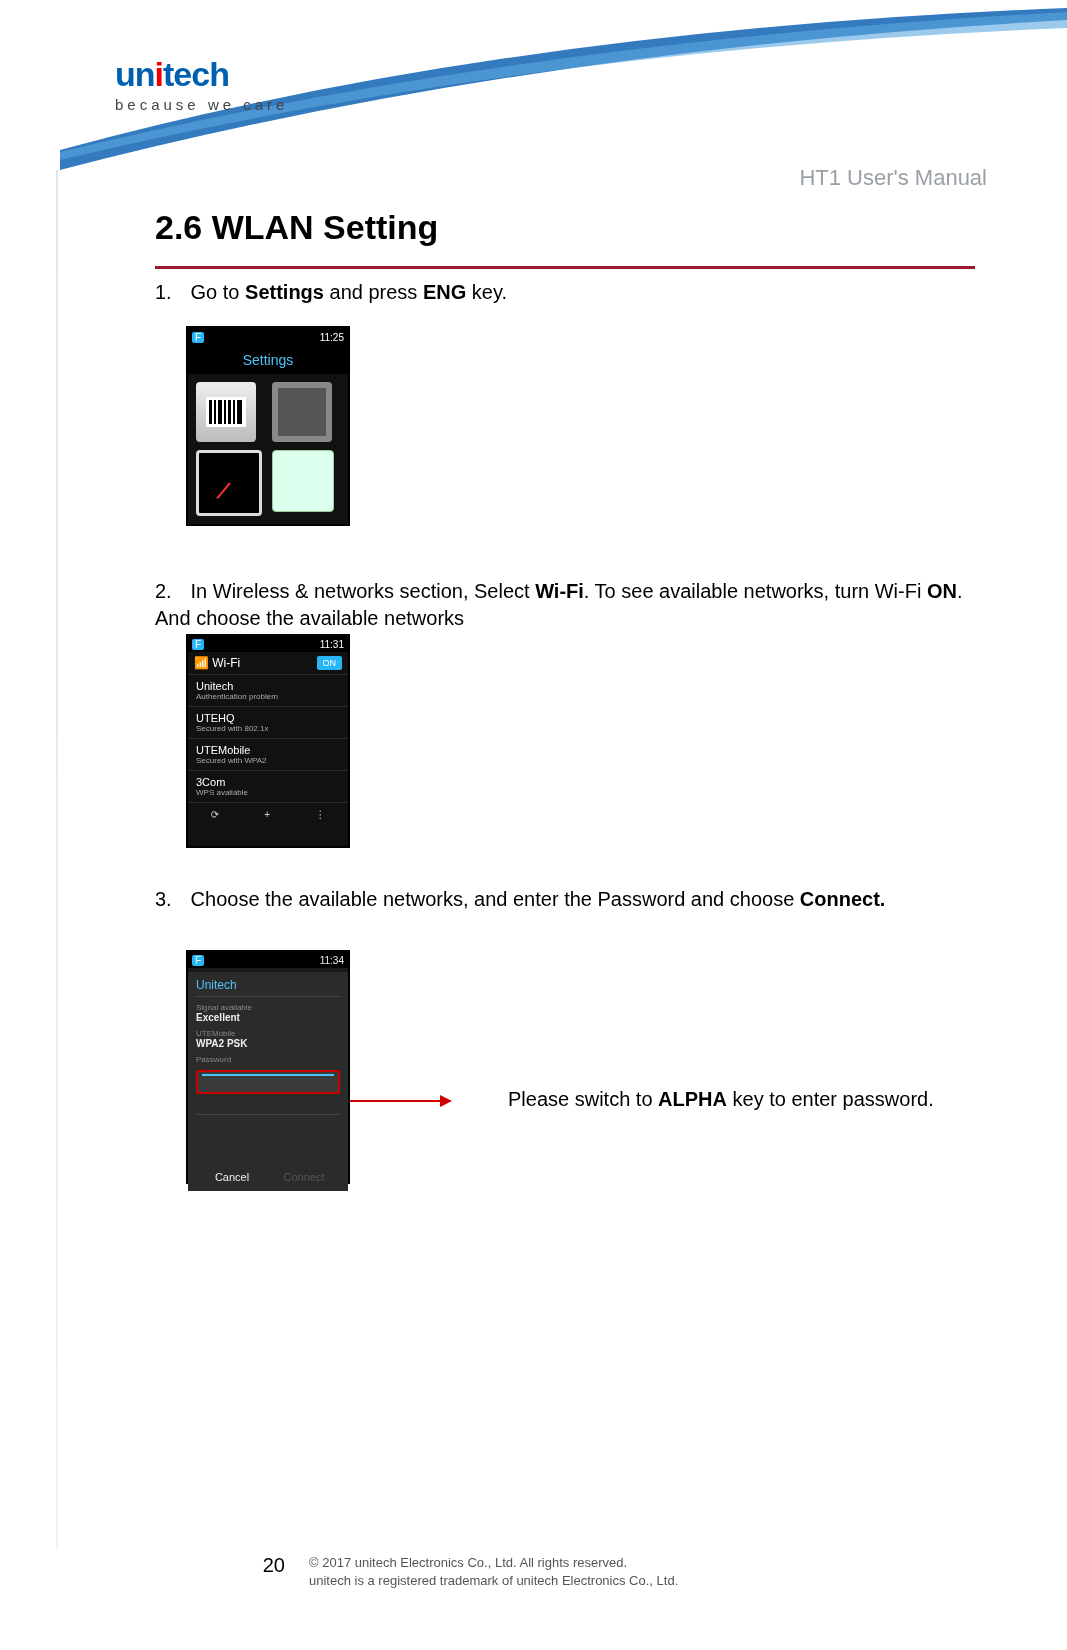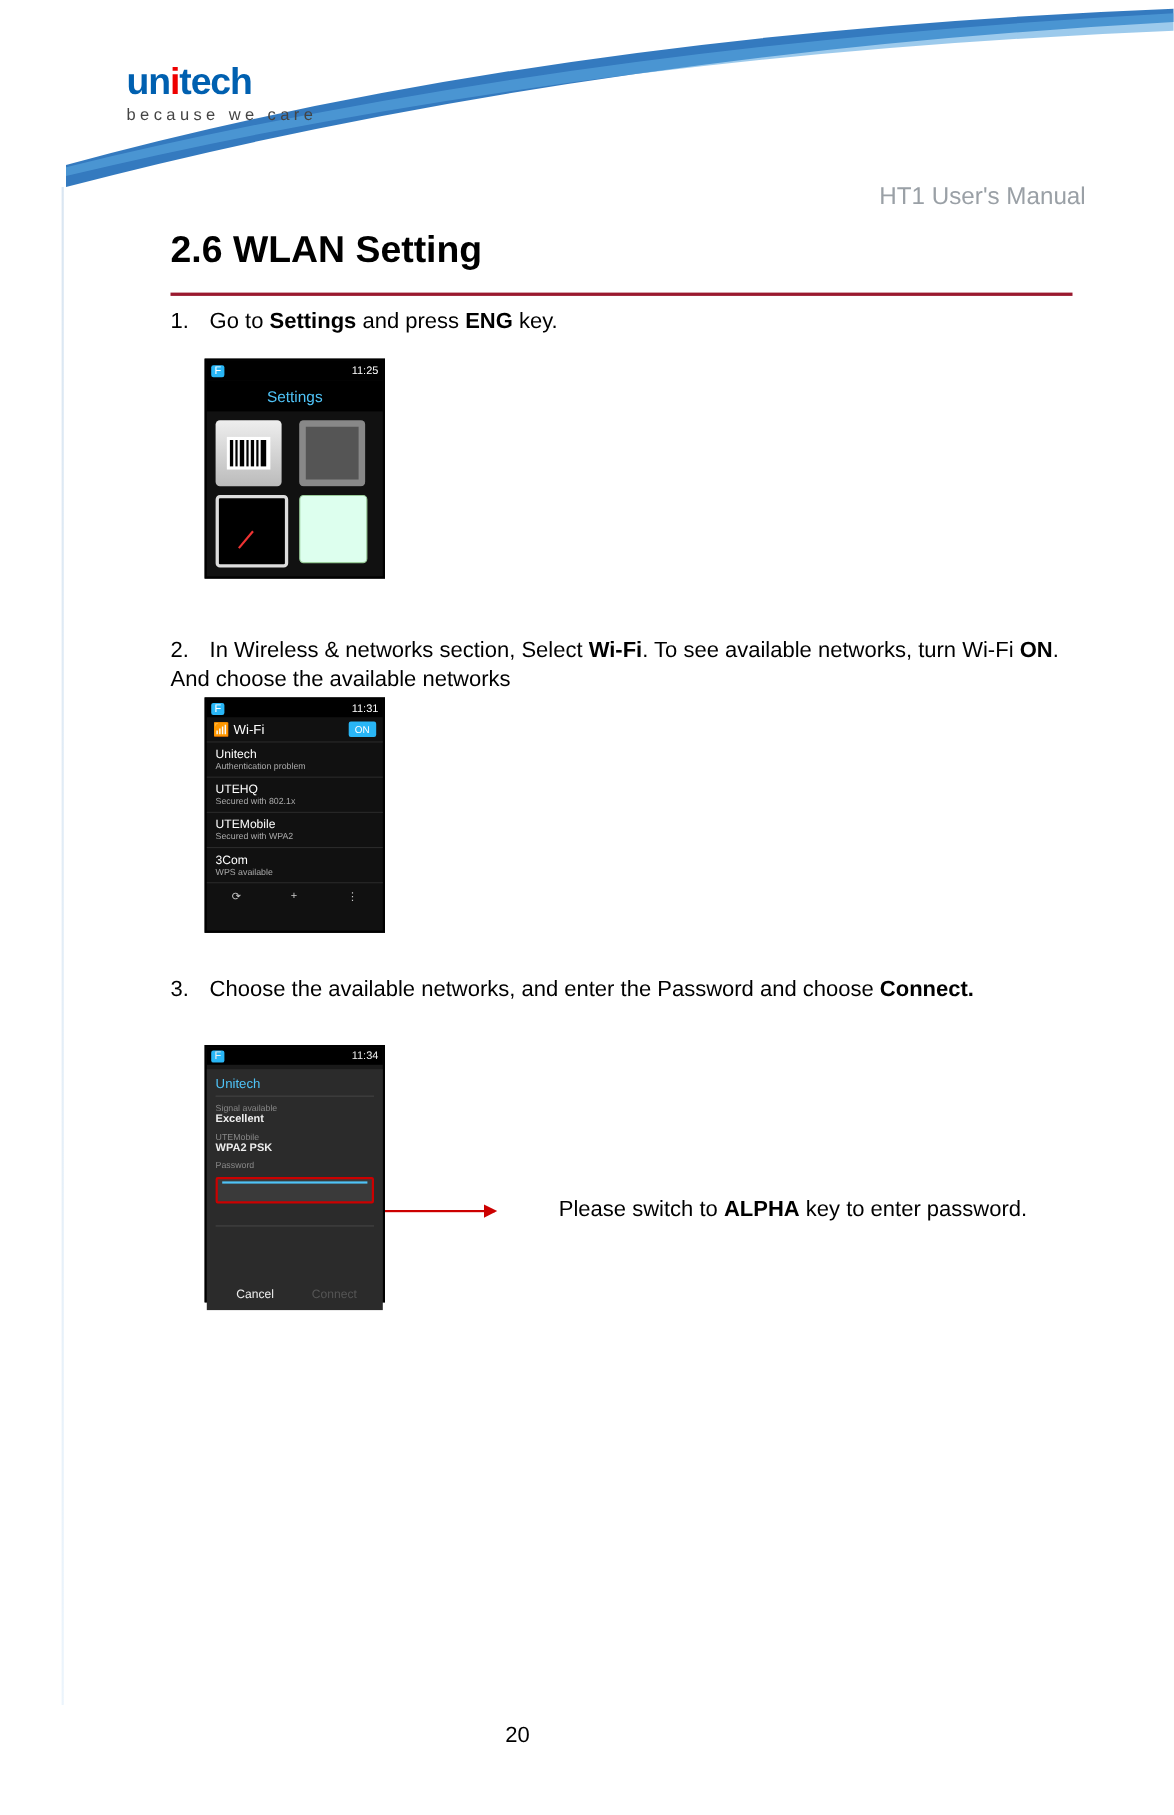--- a/index.html
+++ b/index.html
@@ -234,13 +234,17 @@
   </div>
 </div>
 
 <div class="arrow"></div>
 <div class="annot">
   <span>Please switch to </span><span class="bold">ALPHA</span><span> key to enter password.</span>
 </div>
 
 <div class="footer">
   <div class="pagenum">20</div>
+  <div class="copy">
+    <div>© 2017 unitech Electronics Co., Ltd. All rights reserved.</div>
+    <div>unitech is a registered trademark of unitech Electronics Co., Ltd.</div>
+  </div>
 </div>
 
 </body></html>

